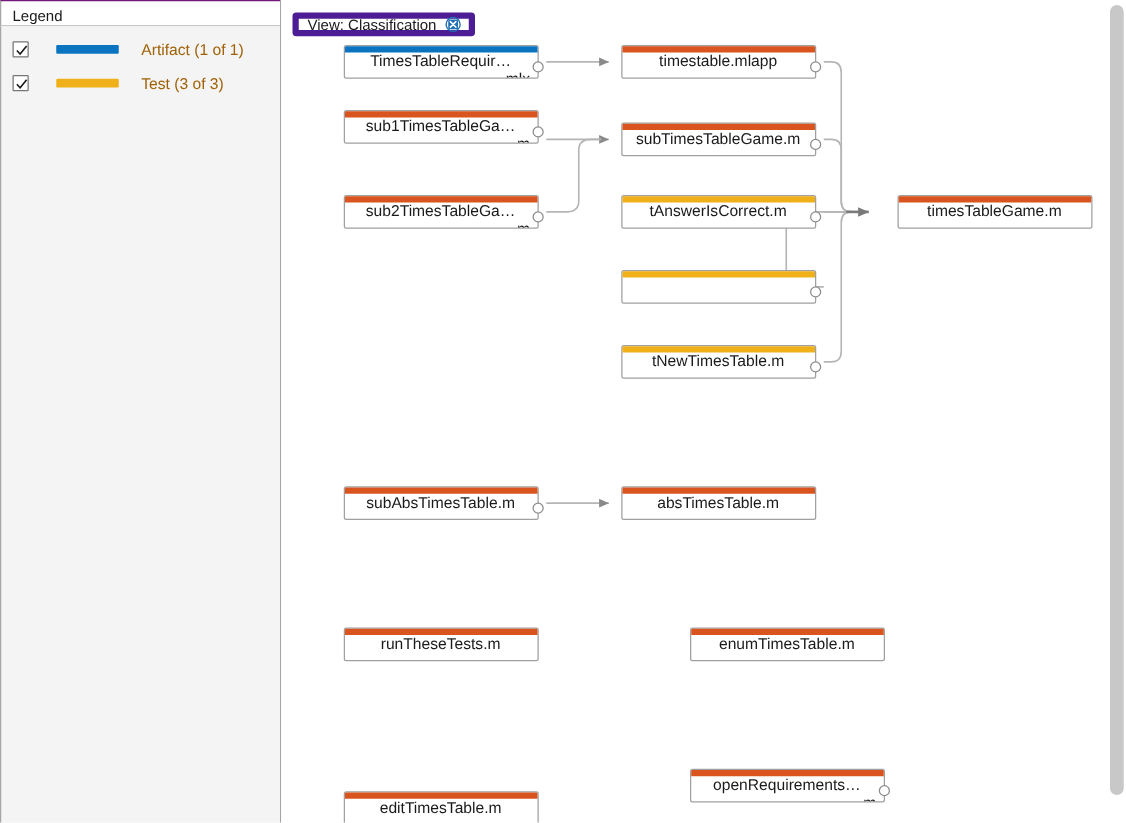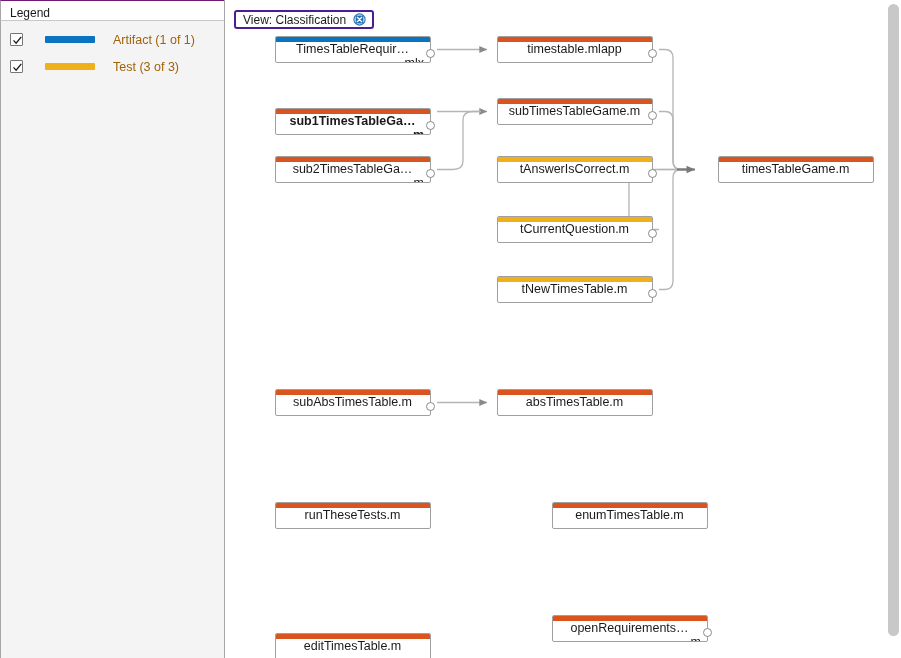--- a/index.html
+++ b/index.html
@@ -100,21 +100,21 @@
   #view-chip {
     position: absolute;
     left: 9px;
     top: 10px;
     height: 19px;
     box-sizing: border-box;
     display: flex;
     align-items: center;
     padding: 0 6px 0 7px;
     background: #ffffff;
-    border: 2px solid #4c1d95;
+    border: 5px solid #4c1d95;
     border-radius: 3px;
     font-size: 12px;
     color: #1a1a1a;
     white-space: nowrap;
     z-index: 6;
   }
   #view-chip-close {
     margin-left: 7px;
     width: 13px;
     height: 13px;
@@ -295,21 +295,21 @@
           </div>
           <span class="node-port"></span>
         </div>
         <div class="node" style="left: 272px; top: 36px; width: 156px;">
           <div class="node-bar" style="background: rgb(217, 84, 30);"></div>
           <div class="node-label">
             <span>timestable.mlapp</span>
           </div>
           <span class="node-port"></span>
         </div>
-        <div class="node" style="left: 50px; top: 108px; width: 156px; font-weight: bold;">
+        <div class="node" style="left: 50px; top: 88px; width: 156px;">
           <div class="node-bar" style="background: rgb(217, 84, 30);"></div>
           <div class="node-label">
             <span>sub1TimesTableGa…</span>
             <span class="trail">.m</span>
           </div>
           <span class="node-port"></span>
         </div>
         <div class="node" style="left: 272px; top: 98px; width: 156px;">
           <div class="node-bar" style="background: rgb(217, 84, 30);"></div>
           <div class="node-label">
@@ -333,23 +333,20 @@
           <span class="node-port"></span>
         </div>
         <div class="node" style="left: 493px; top: 156px; width: 156px;">
           <div class="node-bar" style="background: rgb(217, 84, 30);"></div>
           <div class="node-label">
             <span>timesTableGame.m</span>
           </div>
         </div>
         <div class="node" style="left: 272px; top: 216px; width: 156px;">
           <div class="node-bar" style="background: rgb(239, 176, 26);"></div>
-          <div class="node-label">
-            <span>tCurrentQuestion.m</span>
-          </div>
           <span class="node-port"></span>
         </div>
         <div class="node" style="left: 272px; top: 276px; width: 156px;">
           <div class="node-bar" style="background: rgb(239, 176, 26);"></div>
           <div class="node-label">
             <span>tNewTimesTable.m</span>
           </div>
           <span class="node-port"></span>
         </div>
         <div class="node" style="left: 50px; top: 389px; width: 156px;">

